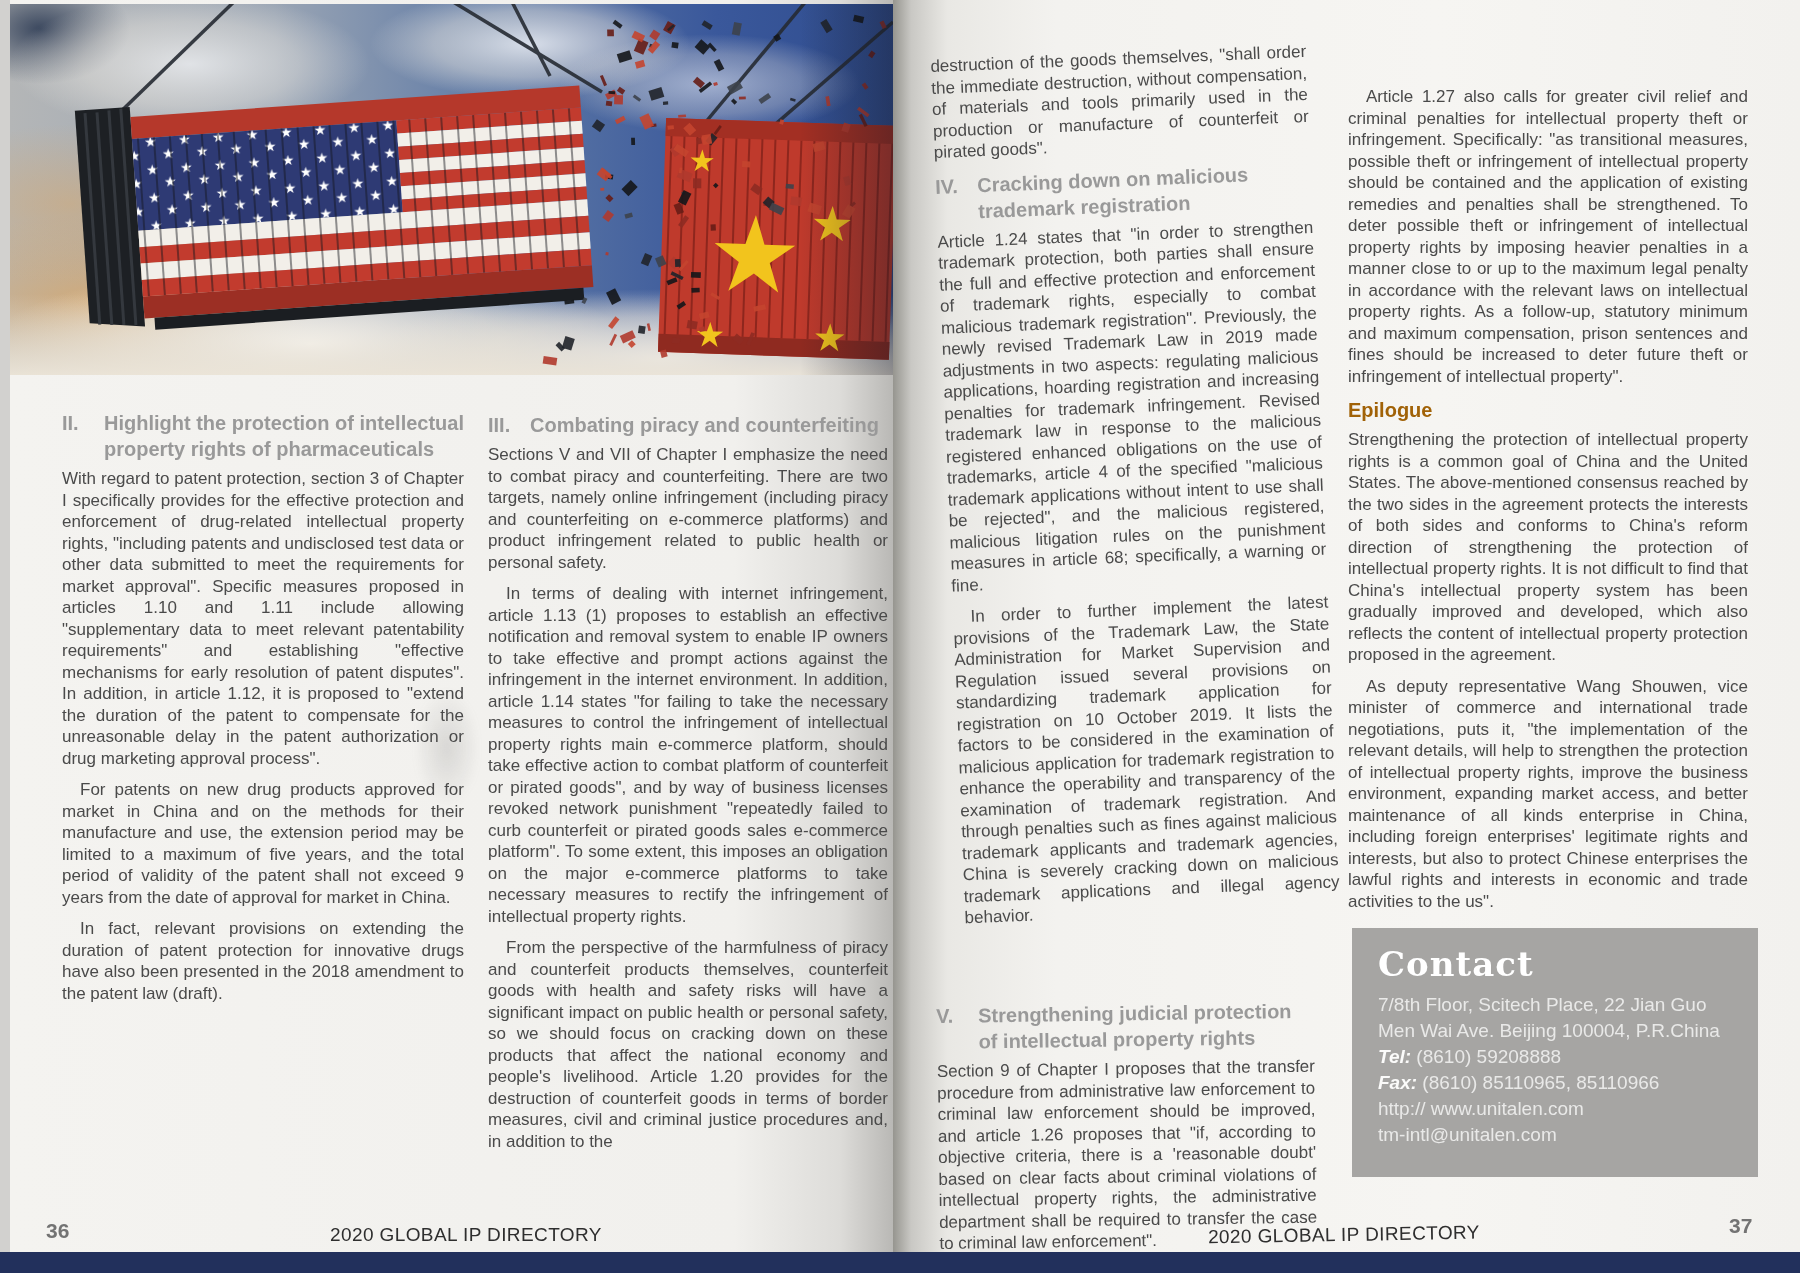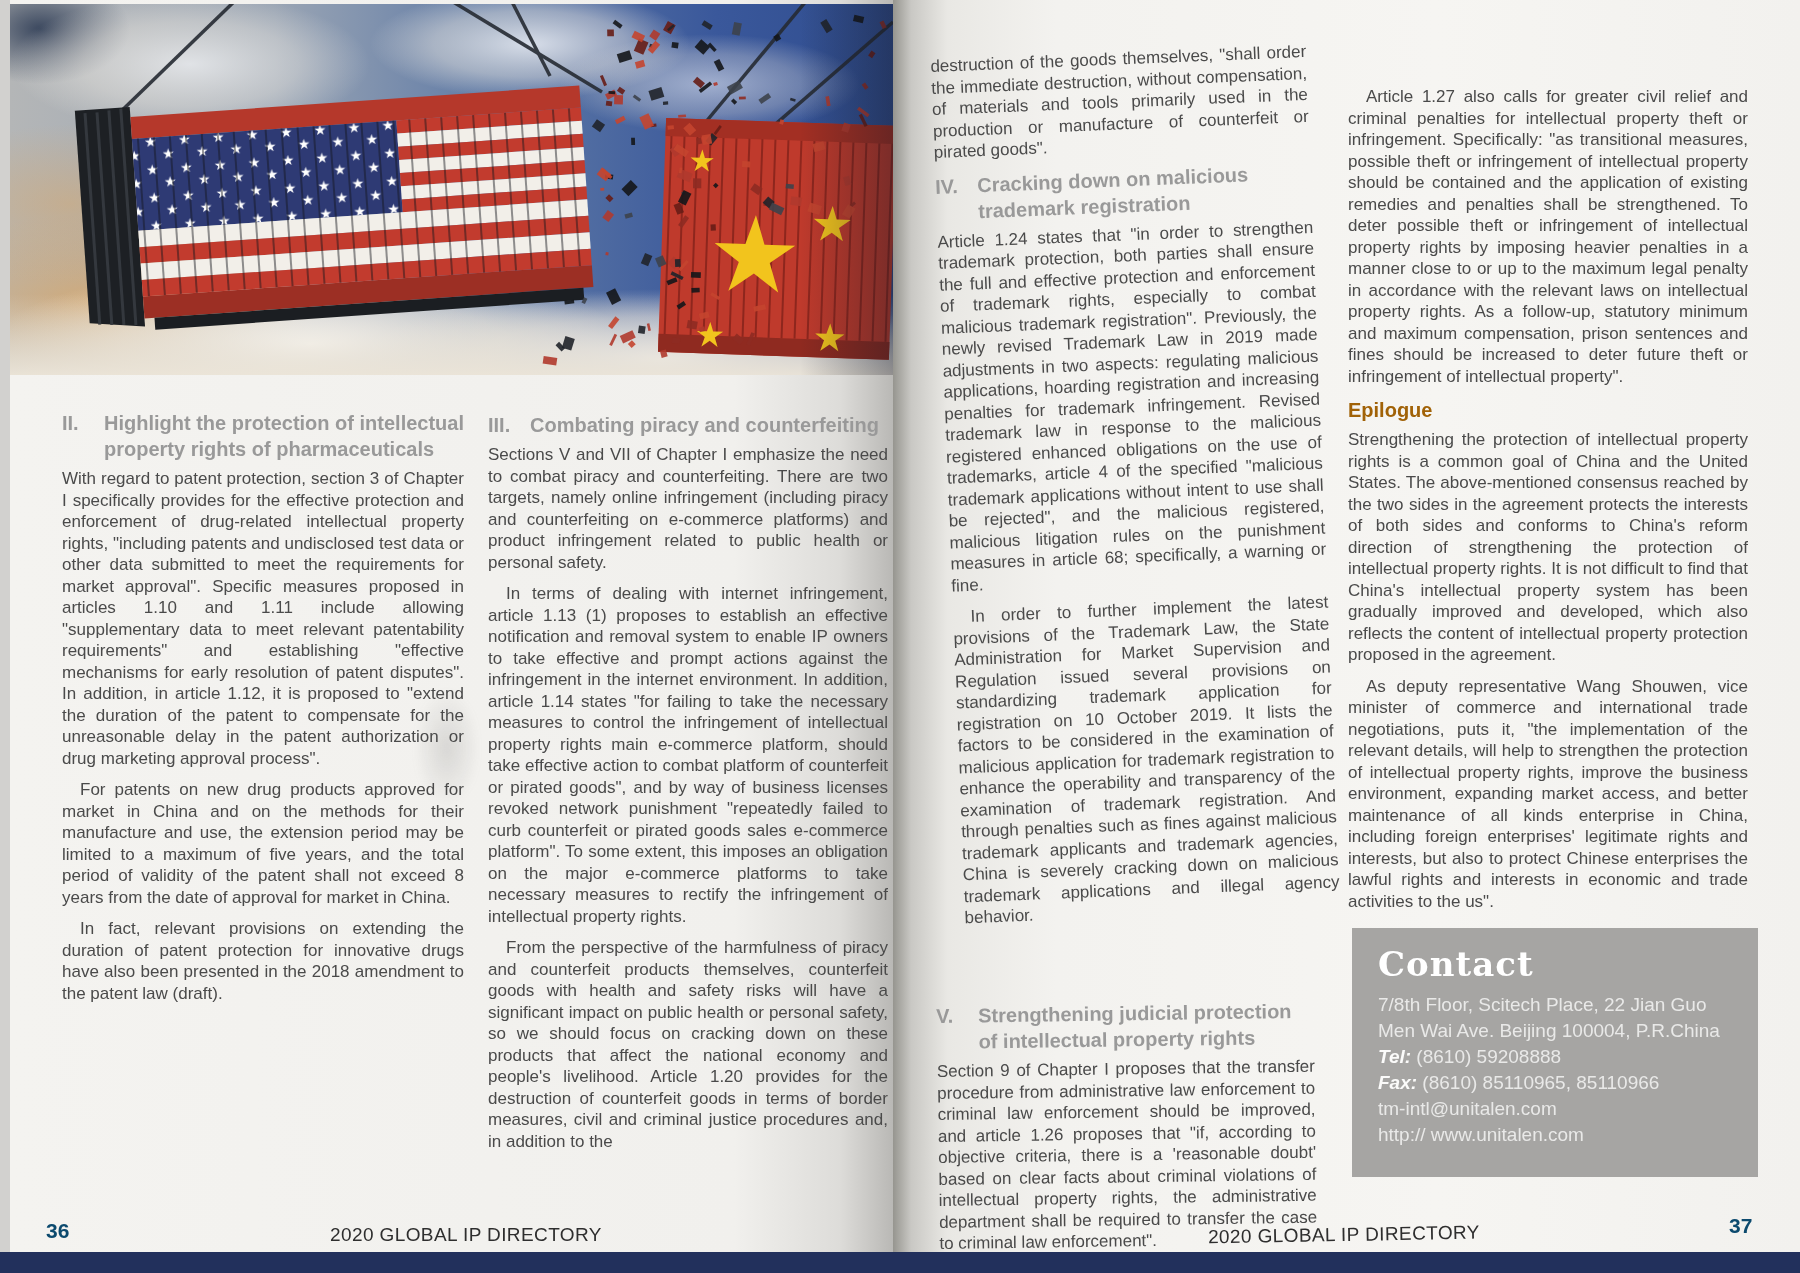--- a/index.html
+++ b/index.html
@@ -26,21 +26,21 @@
   .col3a{left:930px;top:56px;width:376px;transform:rotate(-2.3deg);transform-origin:left top;}
   .col3b{left:936px;top:1003px;width:378px;transform:rotate(-0.8deg);transform-origin:left top;}
   .col4{left:1348px;top:42px;width:400px;margin-top:44px;}
   .contact-box{position:absolute;left:1352px;top:928px;width:406px;height:249px;
                background:#a6a5a3;color:#efefee;box-sizing:border-box;padding:16px 12px 10px 26px;}
   .contact-title{font-family:"DejaVu Serif",serif;font-weight:bold;font-size:34px;
                  letter-spacing:1px;color:#ffffff;margin:0 0 8px 0;}
   .contact-line{font-size:19px;line-height:26px;color:#e9e9e8;}
   .contact-firm{font-weight:bold;color:#fbfbfa;font-size:20px;line-height:26px;}
   .lbl{font-weight:bold;font-style:italic;color:#fbfbfa;}
-  .footer-num{position:absolute;font-weight:bold;font-size:21px;color:#0c4a6e;}
+  .footer-num{position:absolute;font-weight:bold;font-size:21px;color:#737373;}
   .footer-title{position:absolute;font-size:19px;letter-spacing:.4px;color:#2e2e2e;}
   .f36{left:46px;top:1219px;}
   .f37{left:1729px;top:1214px;}
   .ft-left{left:330px;top:1224px;}
   .ft-right{left:1208px;top:1224px;transform:rotate(-1deg);}
   .smudge{position:absolute;left:414px;top:688px;width:66px;height:120px;border-radius:50%;
           background:radial-gradient(ellipse at center,rgba(110,110,110,.20),rgba(110,110,110,0) 70%);
           filter:blur(3px);}
 </style>
 </head>
@@ -329,21 +329,21 @@
   </div>
 
   <div class="smudge"></div>
 
   <div class="col col1">
     <div class="hd">
       <span class="num">II.</span>
       <span class="txt">Highlight the protection of intellectual property rights of pharmaceuticals</span>
     </div>
     <p>With regard to patent protection, section 3 of Chapter I specifically provides for the effective protection and enforcement of drug-related intellectual property rights, "including patents and undisclosed test data or other data submitted to meet the requirements for market approval". Specific measures proposed in articles 1.10 and 1.11 include allowing "supplementary data to meet relevant patentability requirements" and establishing "effective mechanisms for early resolution of patent disputes". In addition, in article 1.12, it is proposed to "extend the duration of the patent to compensate for the unreasonable delay in the patent authorization or drug marketing approval process".</p>
-    <p class="ind">For patents on new drug products approved for market in China and on the methods for their manufacture and use, the extension period may be limited to a maximum of five years, and the total period of validity of the patent shall not exceed 8 years from the date of approval for market in China.</p>
+    <p class="ind">For patents on new drug products approved for market in China and on the methods for their manufacture and use, the extension period may be limited to a maximum of five years, and the total period of validity of the patent shall not exceed 9 years from the date of approval for market in China.</p>
     <p class="ind">In fact, relevant provisions on extending the duration of patent protection for innovative drugs have also been presented in the 2018 amendment to the patent law (draft).</p>
   </div>
 
   <div class="col col2">
     <div class="hd" style="margin-top:0;align-items:flex-end;">
       <span class="num">III.</span>
       <span class="txt">Combating piracy and counterfeiting</span>
     </div>
     <p>Sections V and VII of Chapter I emphasize the need to combat piracy and counterfeiting. There are two targets, namely online infringement (including piracy and counterfeiting on e-commerce platforms) and product infringement related to public health or personal safety.</p>
     <p class="ind">In terms of dealing with internet infringement, article 1.13 (1) proposes to establish an effective notification and removal system to enable IP owners to take effective and prompt actions against the infringement in the internet environment. In addition, article 1.14 states "for failing to take the necessary measures to control the infringement of intellectual property rights main e-commerce platform, should take effective action to combat platform of counterfeit or pirated goods", and by way of business licenses revoked network punishment "repeatedly failed to curb counterfeit or pirated goods sales e-commerce platform". To some extent, this imposes an obligation on the major e-commerce platforms to take necessary measures to rectify the infringement of intellectual property rights.</p>
@@ -379,22 +379,22 @@
     <div class="contact-title">Contact</div>
     <div class="contact-line">7/8th Floor, Scitech Place, 22 Jian Guo Men Wai Ave. Beijing 100004, P.R.China</div>
     <div class="contact-line">
       <span class="lbl">Tel:</span>
       <span>(8610) 59208888</span>
     </div>
     <div class="contact-line">
       <span class="lbl">Fax:</span>
       <span>(8610) 85110965, 85110966</span>
     </div>
+    <div class="contact-line">http:// www.unitalen.com</div>
     <div class="contact-line">tm-intl@unitalen.com</div>
-    <div class="contact-line">http:// www.unitalen.com</div>
   </div>
 
   <div class="footer-num f36">36</div>
   <div class="footer-title ft-left">2020 GLOBAL IP DIRECTORY</div>
   <div class="footer-title ft-right">2020 GLOBAL IP DIRECTORY</div>
   <div class="footer-num f37">37</div>
 
   <div class="bottom-bar"></div>
 </div>
 

